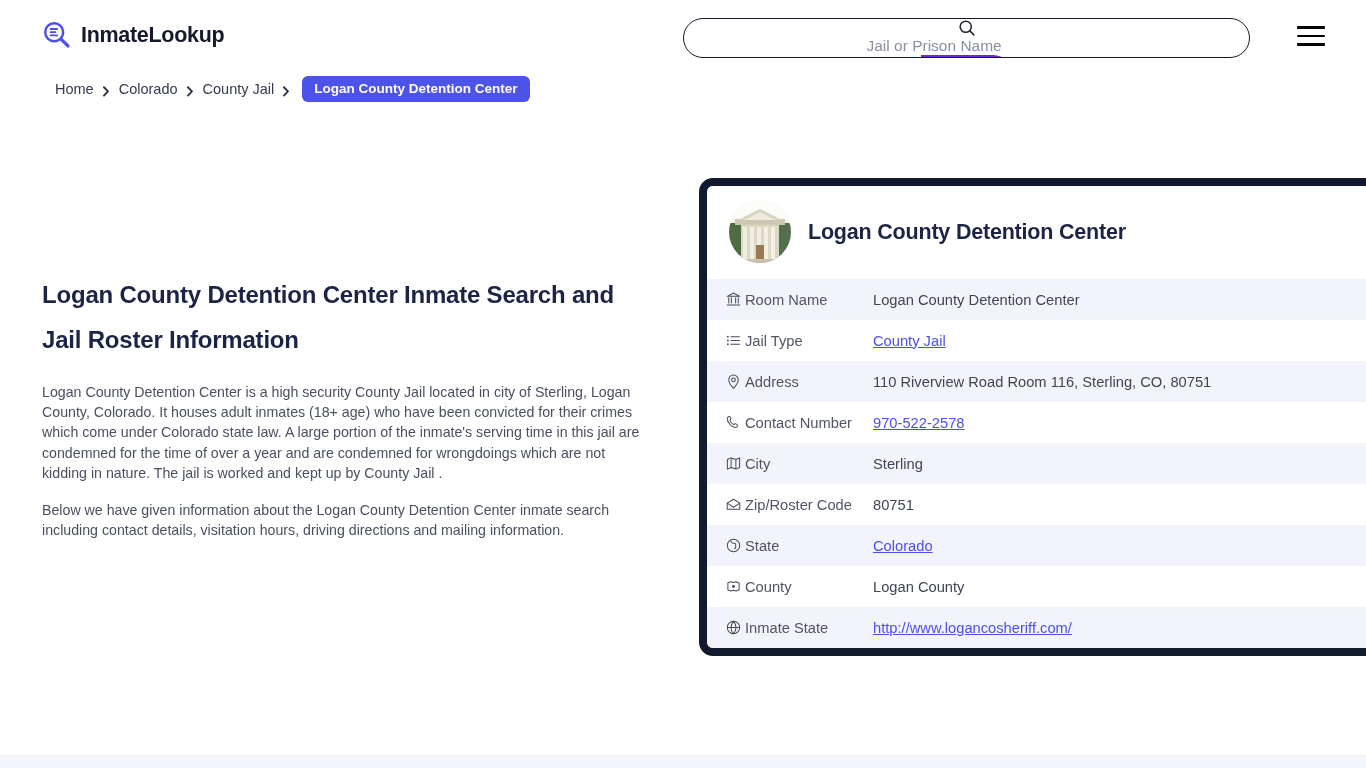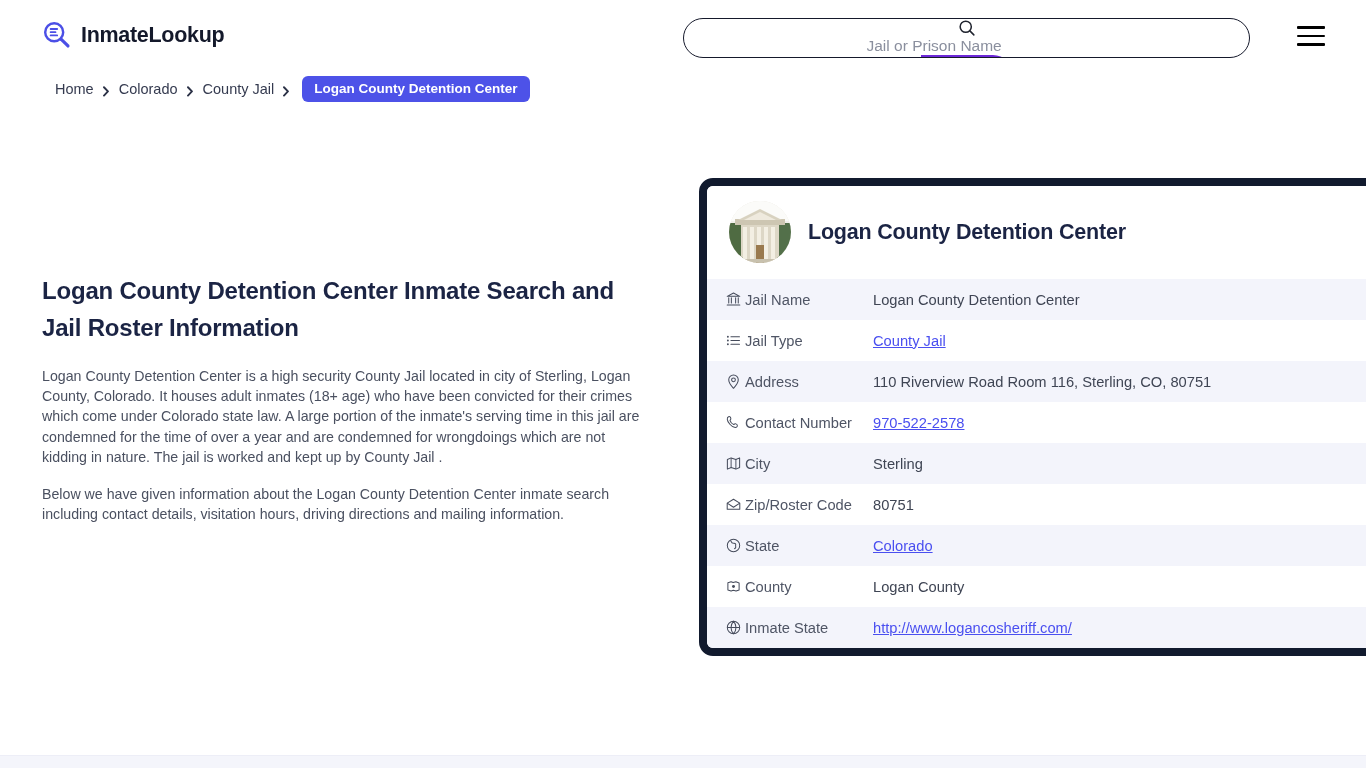--- a/index.html
+++ b/index.html
@@ -159,21 +159,21 @@
 
   
   .left-col {
     position: absolute;
     left: 42px;
     top: 272px;
     width: 598px;
   }
   .page-title {
     font-size: 24px;
-    line-height: 37px;
+    line-height: 45px;
     font-weight: 700;
     color: #1b2444;
     letter-spacing: -0.2px;
     margin-bottom: 20px;
   }
   .body-para {
     font-size: 14.2px;
     line-height: 20.2px;
     color: #4a5060;
     margin-bottom: 17px;
@@ -335,21 +335,21 @@
   <table class="info-table">
     <tbody>
       <tr class="info-row alt">
         <td class="cell-icon">
           <svg viewBox="0 0 20 20" fill="none" xmlns="http://www.w3.org/2000/svg">
             <path d="M10 2.4L17.4 6.3H2.6L10 2.4z" stroke="#454b5b" stroke-width="1.2" stroke-linejoin="round"></path>
             <path d="M4.4 8v6M7.5 8v6M12.5 8v6M15.6 8v6" stroke="#454b5b" stroke-width="1.2" stroke-linecap="round"></path>
             <path d="M2.6 16.6h14.8" stroke="#454b5b" stroke-width="1.2" stroke-linecap="round"></path>
           </svg>
         </td>
-        <td class="cell-label">Jail Name</td>
+        <td class="cell-label">Room Name</td>
         <td class="cell-value">Logan County Detention Center</td>
       </tr>
 
       <tr class="info-row plain">
         <td class="cell-icon">
           <svg viewBox="0 0 20 20" fill="none" xmlns="http://www.w3.org/2000/svg">
             <circle cx="3.4" cy="5.6" r="1.1" fill="#454b5b"></circle>
             <circle cx="3.4" cy="10" r="1.1" fill="#454b5b"></circle>
             <circle cx="3.4" cy="14.4" r="1.1" fill="#454b5b"></circle>
             <path d="M7 5.6h10M7 10h10M7 14.4h10" stroke="#454b5b" stroke-width="1.3" stroke-linecap="round"></path>

